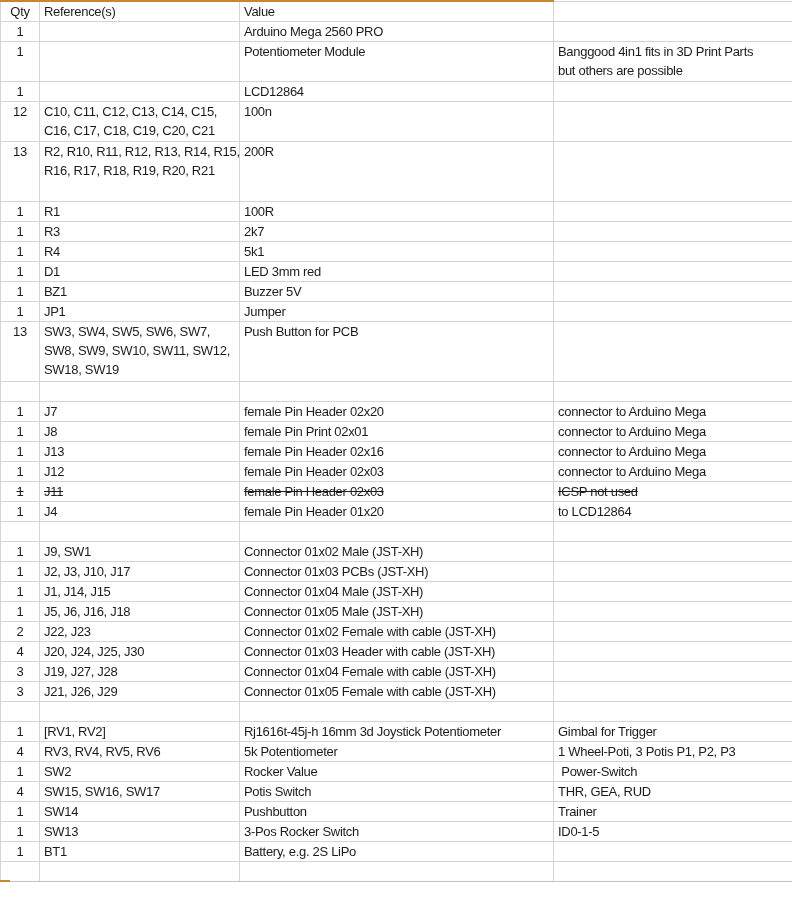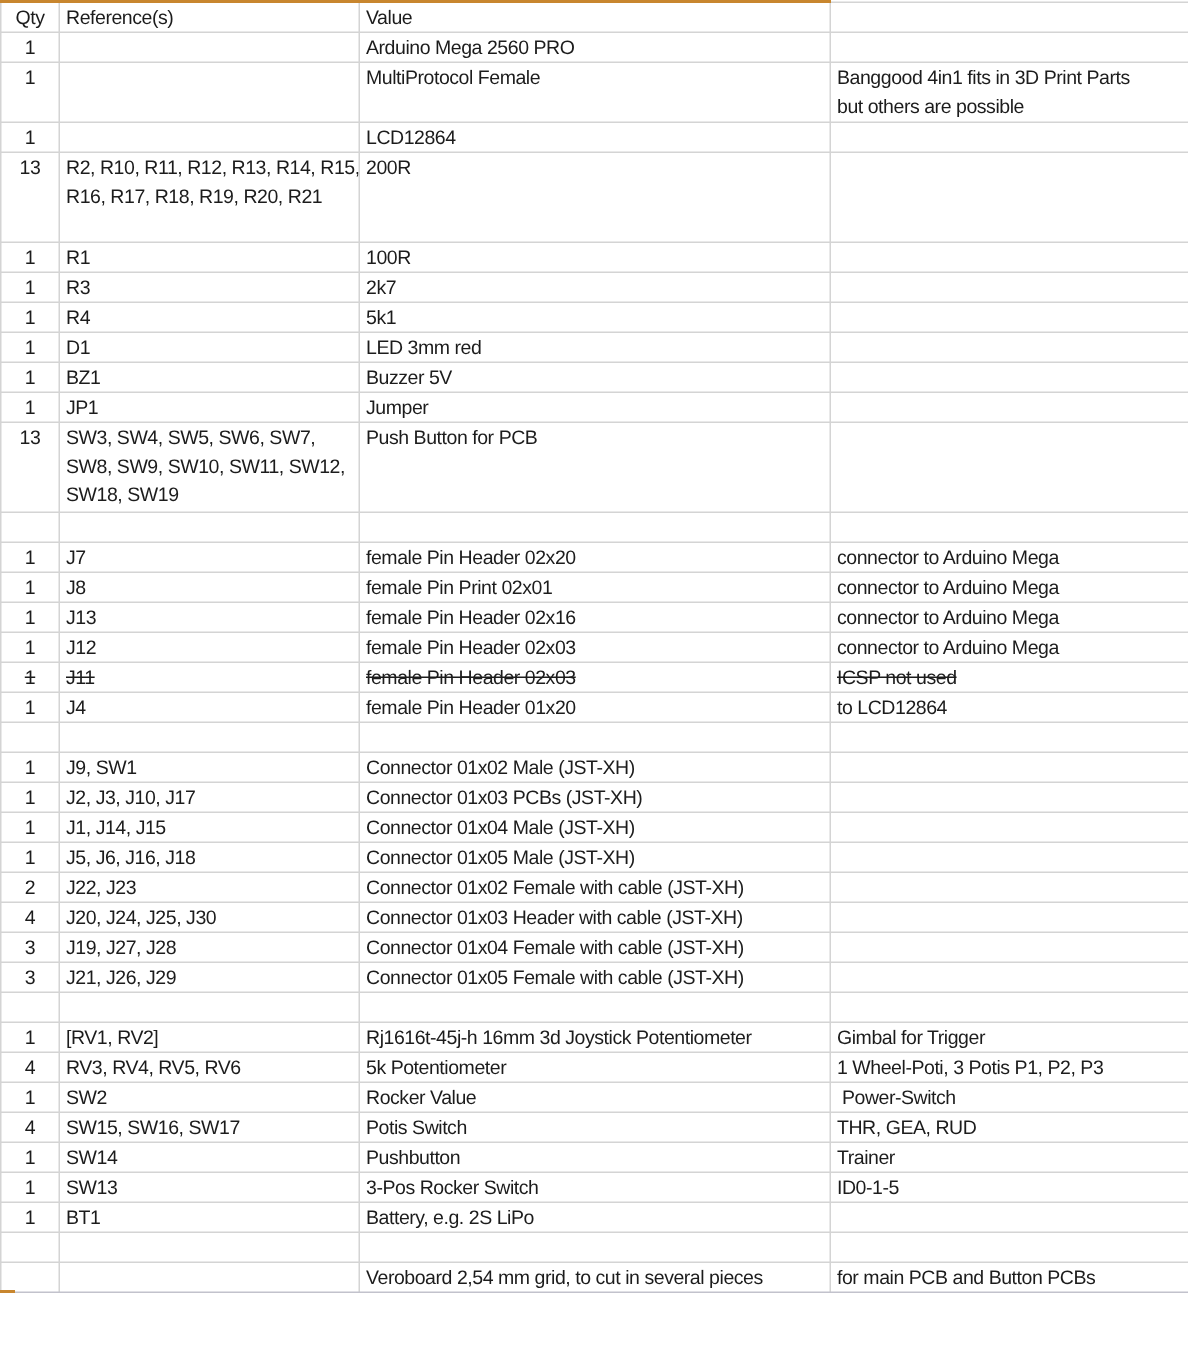--- a/index.html
+++ b/index.html
@@ -72,28 +72,35 @@
     <tbody id="rows">
         <tr style="height: 20px;">
           <td class="qty">1</td>
           <td class="refs"></td>
           <td class="value">Arduino Mega 2560 PRO</td>
           <td class="notes"></td>
         </tr>
         <tr style="height: 40px;">
           <td class="qty">1</td>
           <td class="refs"></td>
-          <td class="value">MultiProtocol Female</td>
+          <td class="value">Potentiometer Module</td>
           <td class="notes">Banggood 4in1 fits in 3D Print Parts
 but others are possible</td>
         </tr>
         <tr style="height: 20px;">
           <td class="qty">1</td>
           <td class="refs"></td>
           <td class="value">LCD12864</td>
+          <td class="notes"></td>
+        </tr>
+        <tr style="height: 40px;">
+          <td class="qty">12</td>
+          <td class="refs">C10, C11, C12, C13, C14, C15,
+C16, C17, C18, C19, C20, C21</td>
+          <td class="value">100n</td>
           <td class="notes"></td>
         </tr>
         <tr style="height: 60px;">
           <td class="qty">13</td>
           <td class="refs">R2, R10, R11, R12, R13, R14, R15,
 R16, R17, R18, R19, R20, R21</td>
           <td class="value">200R</td>
           <td class="notes"></td>
         </tr>
         <tr style="height: 20px;">
@@ -283,22 +290,16 @@
           <td class="refs">BT1</td>
           <td class="value">Battery, e.g. 2S LiPo</td>
           <td class="notes"></td>
         </tr>
         <tr style="height: 20px;">
           <td class="qty"></td>
           <td class="refs"></td>
           <td class="value"></td>
           <td class="notes"></td>
         </tr>
-        <tr style="height: 20px;">
-          <td class="qty"></td>
-          <td class="refs"></td>
-          <td class="value">Veroboard 2,54 mm grid, to cut in several pieces</td>
-          <td class="notes">for main PCB and Button PCBs</td>
-        </tr>
       </tbody>
   </table>
   <div class="border-frag"></div>
 </div>
 
 </body></html>

